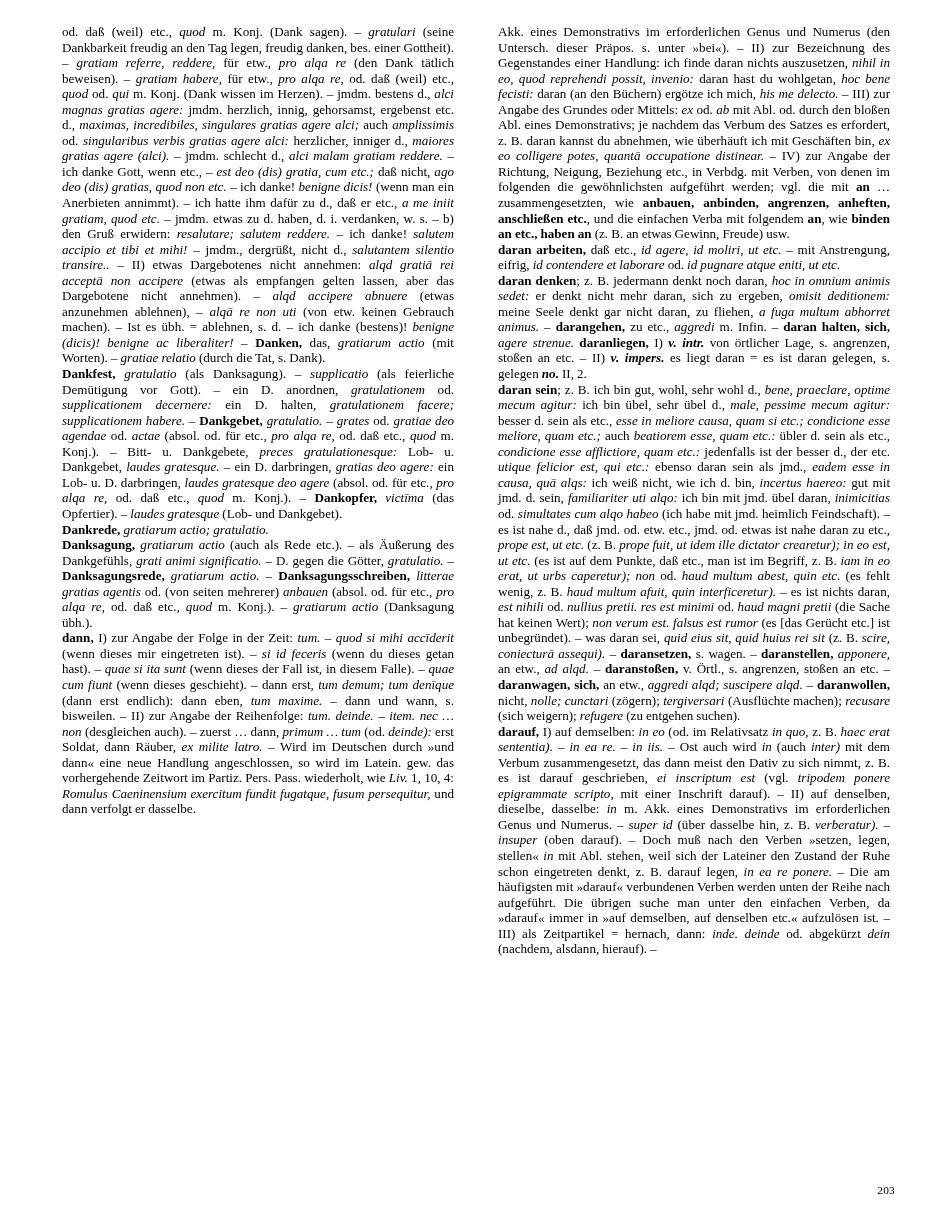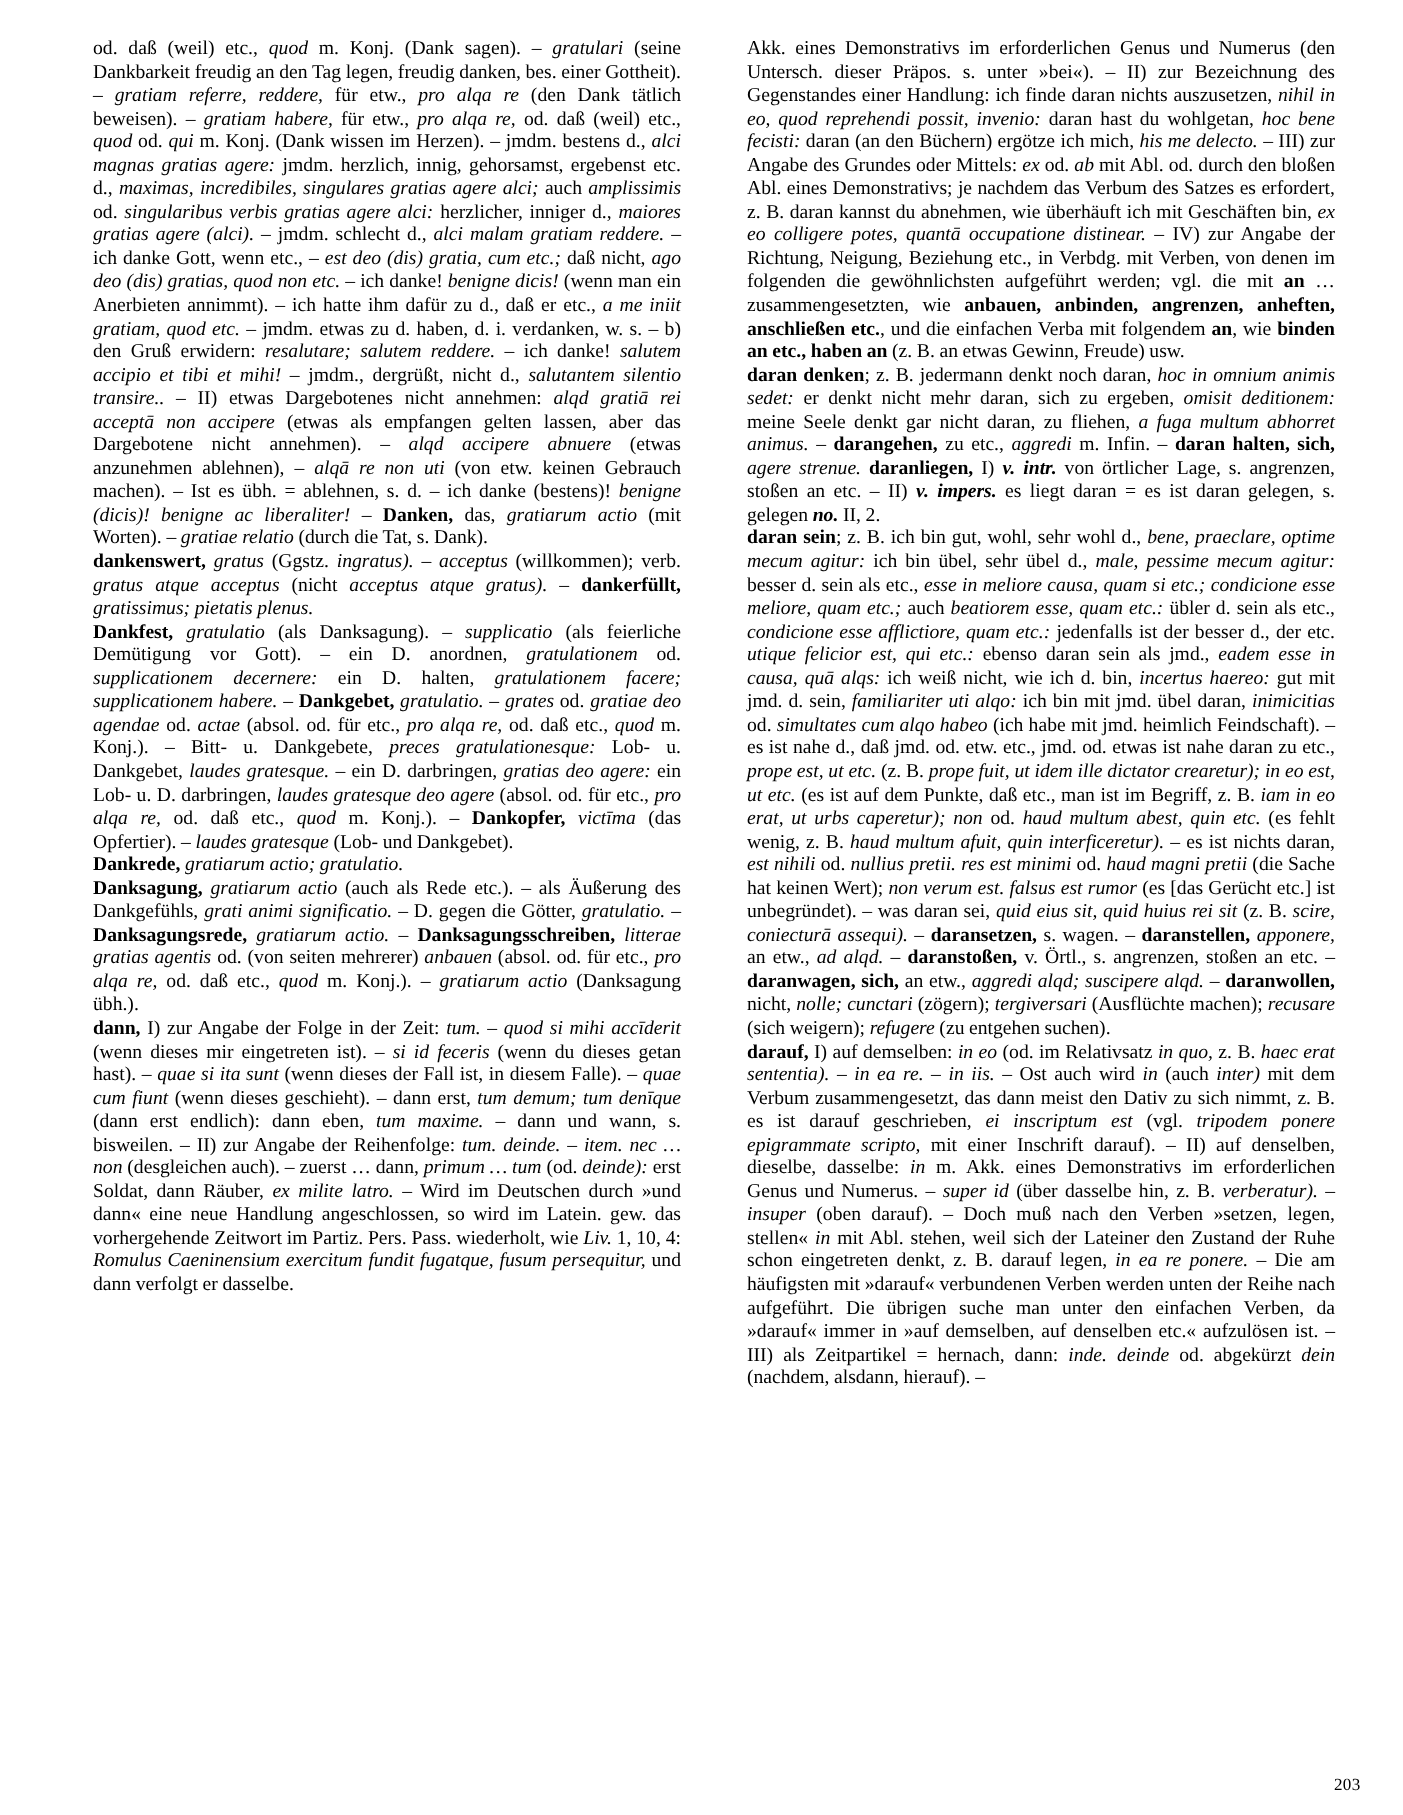--- a/index.html
+++ b/index.html
@@ -49,21 +49,21 @@
   }
   i, .lat {
     font-style: italic;
   }
   .gram {
     font-weight: bold;
     font-style: italic;
   }
   .pageno {
     position: absolute;
-    right: 28px;
+    right: 40px;
     bottom: 14px;
     font-size: 11.4px;
     letter-spacing: 0.2px;
   }
 </style>
 </head>
 <body>
 
 <div id="page">
 
@@ -90,25 +90,20 @@
         et mihi!</i> – jmdm., dergrüßt, nicht d., <i>salutantem silentio transire..</i>
         – II) etwas Dargebotenes nicht annehmen: <i>alqd gratiā rei acceptā
         non accipere</i> (etwas als empfangen gelten lassen, aber das Dargebotene
         nicht annehmen). – <i>alqd accipere abnuere</i> (etwas anzunehmen
         ablehnen), – <i>alqā re non uti</i> (von etw. keinen Gebrauch
         machen). – Ist es übh. = ablehnen, s. d. – ich danke (bestens)!
         <i>benigne (dicis)! benigne ac liberaliter!</i> – <b>Danken,</b> das, <i>gratiarum
         actio</i> (mit Worten). – <i>gratiae relatio</i> (durch die Tat, s. Dank).
       </p>
 
-      <p class="entry hang">
-        <b>dankenswert,</b> <i>gratus</i> (Ggstz. <i>ingratus).</i> – <i>acceptus</i> (willkommen);
-        verb. <i>gratus atque acceptus</i> (nicht <i>acceptus atque gratus).</i> –
-        <b>dankerfüllt,</b> <i>gratissimus; pietatis plenus.</i>
-      </p>
 
       <p class="entry hang">
         <b>Dankfest,</b> <i>gratulatio</i> (als Danksagung). – <i>supplicatio</i> (als feierliche
         Demütigung vor Gott). – ein D. anordnen, <i>gratulationem</i> od.
         <i>supplicationem decernere:</i> ein D. halten, <i>gratulationem facere;
         supplicationem habere.</i> – <b>Dankgebet,</b> <i>gratulatio.</i> – <i>grates</i> od.
         <i>gratiae deo agendae</i> od. <i>actae</i> (absol. od. für etc., <i>pro alqa re,</i>
         od. daß etc., <i>quod</i> m. Konj.). – Bitt- u. Dankgebete, <i>preces gratulationesque:</i>
         Lob- u. Dankgebet, <i>laudes gratesque.</i> – ein D.
         darbringen, <i>gratias deo agere:</i> ein Lob- u. D. darbringen, <i>laudes
@@ -165,20 +160,25 @@
         z. B. daran kannst du abnehmen, wie überhäuft ich mit Geschäften
         bin, <i>ex eo colligere potes, quantā occupatione distinear.</i> – IV)
         zur Angabe der Richtung, Neigung, Beziehung etc., in Verbdg.
         mit Verben, von denen im folgenden die gewöhnlichsten aufgeführt
         werden; vgl. die mit <b>an</b> … zusammengesetzten, wie <b>anbauen,
         anbinden, angrenzen, anheften, anschließen etc.</b>, und die einfachen
         Verba mit folgendem <b>an</b>, wie <b>binden an etc., haben an</b>
         (z. B. an etwas Gewinn, Freude) usw.
       </p>
 
+      <p class="entry hang">
+        <b>daran arbeiten,</b> daß etc., <i>id agere, id moliri, ut etc.</i> – mit Anstrengung,
+        eifrig, <i>id contendere et laborare</i> od. <i>id pugnare atque
+        eniti, ut etc.</i>
+      </p>
 
       <p class="entry hang">
         <b>daran denken</b>; z. B. jedermann denkt noch daran, <i>hoc in omnium
         animis sedet:</i> er denkt nicht mehr daran, sich zu ergeben,
         <i>omisit deditionem:</i> meine Seele denkt gar nicht daran, zu fliehen,
         <i>a fuga multum abhorret animus.</i> – <b>darangehen,</b> zu etc., <i>aggredi</i>
         m. Infin. – <b>daran halten, sich,</b> <i>agere strenue.</i> <b>daranliegen,</b> I) <span class="gram">v.
         intr.</span> von örtlicher Lage, s. angrenzen, stoßen an etc. – II) <span class="gram">v.
         impers.</span> es liegt daran = es ist daran gelegen, s. gelegen <span class="gram">no.</span> II,
         2.

